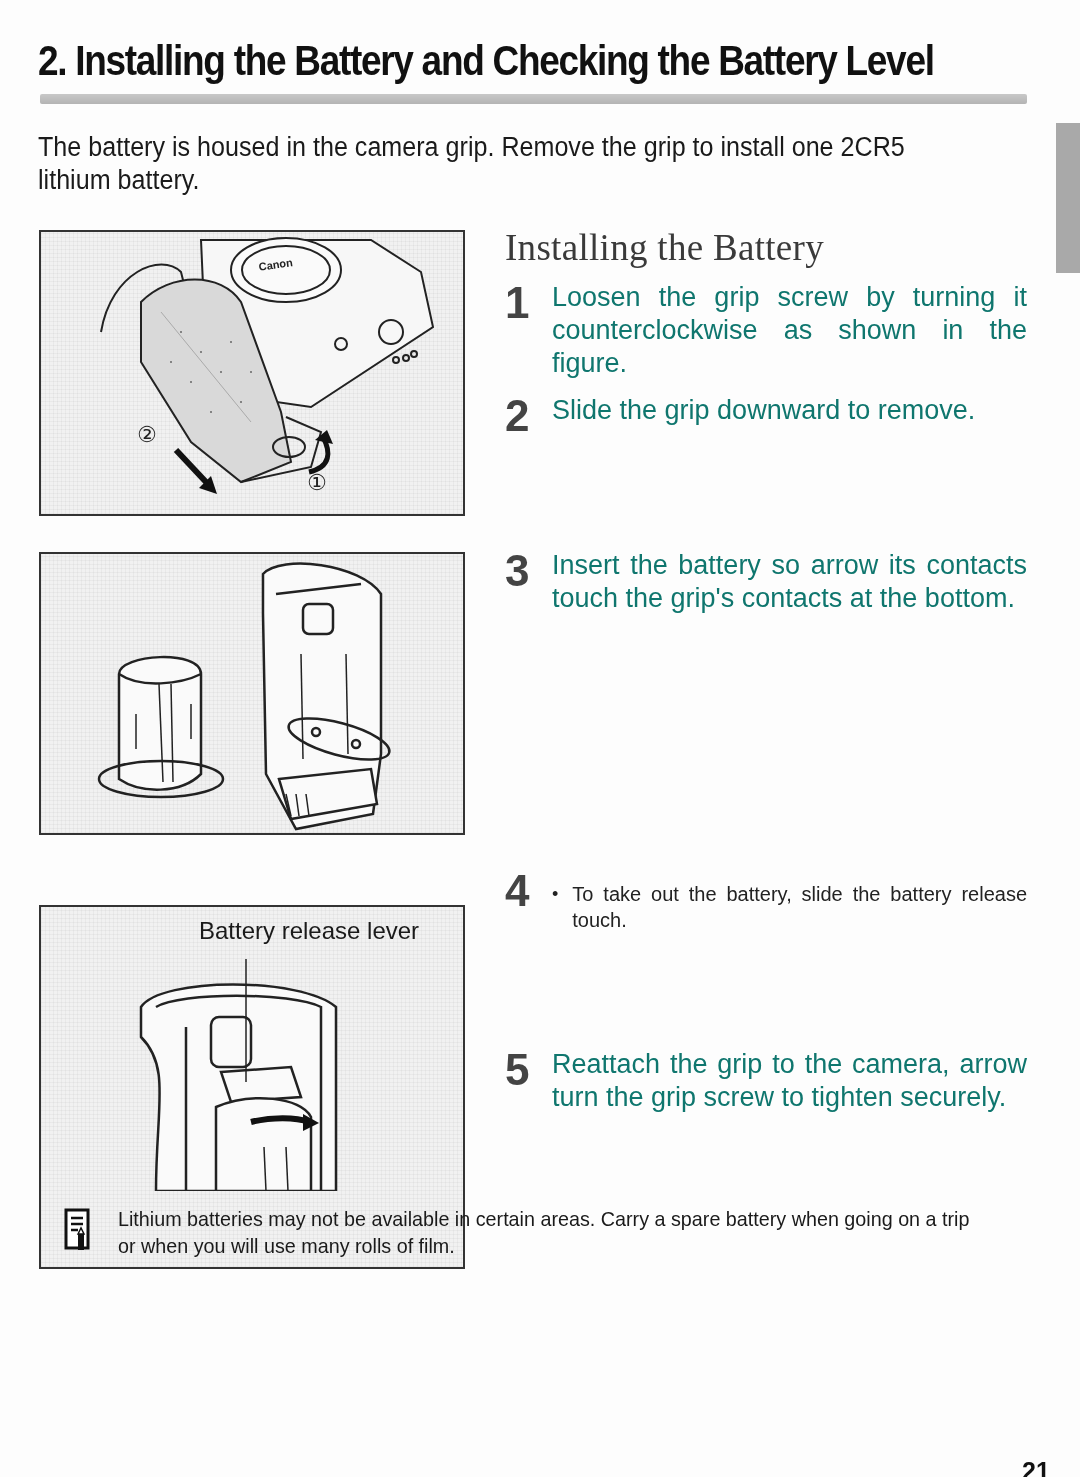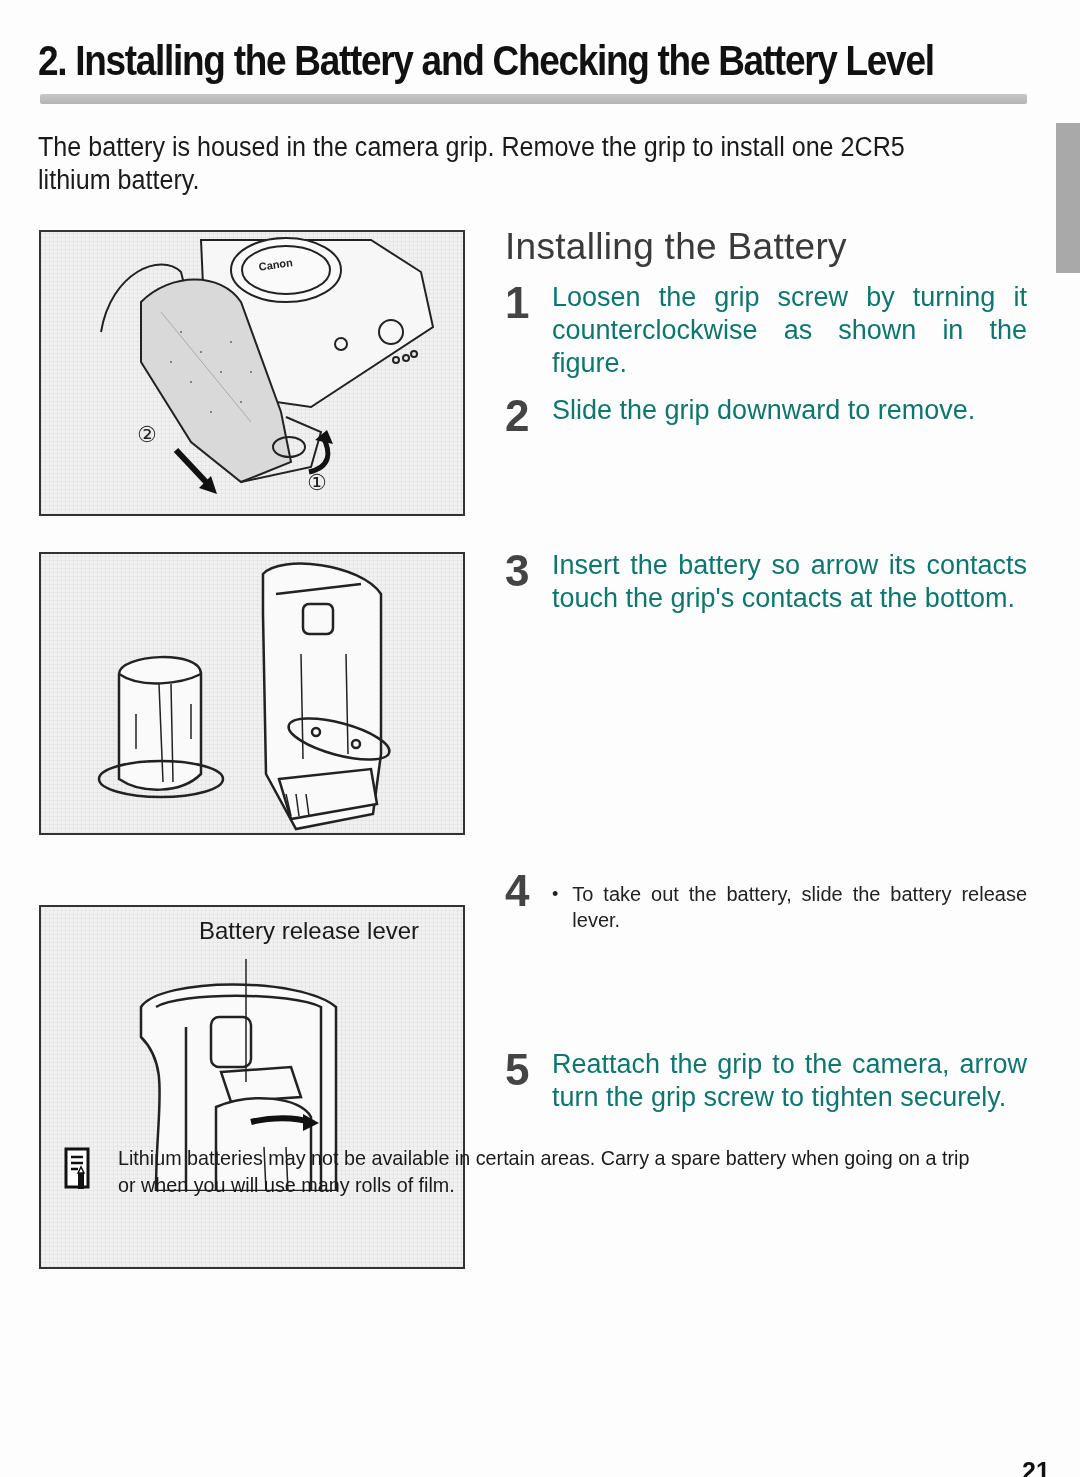--- a/index.html
+++ b/index.html
@@ -22,21 +22,21 @@
     position: absolute; left: 1056px; top: 123px; width: 24px; height: 150px;
     background: #a9a9a9;
   }
   .intro {
     position: absolute; left: 38px; top: 131px; width: 990px;
     font-size: 27px; line-height: 33px; color: #1a1a1a;
     transform: scaleX(0.93); transform-origin: left top;
   }
   .section-heading {
     position: absolute; left: 505px; top: 226px;
-    font-size: 37px; color: #3a3a3a; letter-spacing: 0.3px;
+    font-size: 37px; color: #3a3a3a; letter-spacing: 0.3px; font-family: Liberation Serif, serif;
   }
   .step { position: absolute; left: 505px; width: 522px; }
   .step-num {
     position: absolute; left: 0; top: 0; font-size: 44px; font-weight: bold;
     color: #444; line-height: 44px;
   }
   .step-text {
     margin-left: 47px; font-size: 27px; line-height: 33px; text-align: justify;
     text-align-last: left; color: #0f766e;
   }
@@ -52,21 +52,21 @@
       repeating-linear-gradient(0deg, rgba(0,0,0,0.035) 0 1px, transparent 1px 4px),
       repeating-linear-gradient(90deg, rgba(0,0,0,0.035) 0 1px, transparent 1px 4px);
     box-sizing: border-box; overflow: hidden;
   }
   .figure svg { position: absolute; left: 0; top: 0; }
   .fig-label {
     position: absolute; left: 158px; top: 10px; font-size: 24px; color: #1a1a1a;
     background: transparent;
   }
   .note {
-    position: absolute; left: 64px; top: 1144px; width: 960px;
+    position: absolute; left: 64px; top: 1205px; width: 960px;
     display: flex; gap: 24px;
   }
   .note-icon { flex: none; width: 30px; height: 44px; margin-top: 3px; }
   .note-text {
     font-size: 21px; line-height: 27px; color: #1a1a1a;
     transform: scaleX(0.94); transform-origin: left top; width: 960px;
   }
   .page-number {
     position: absolute; left: 1022px; top: 1409px; font-size: 25px; font-weight: bold;
     color: #111;
@@ -186,21 +186,21 @@
 
 <div class="step" style="top:549px;">
   <div class="step-num">3</div>
   <div class="step-text">Insert the battery so arrow its contacts touch the grip's contacts at the bottom.</div>
 </div>
 
 <div class="step" style="top:869px;">
   <div class="step-num">4</div>
   <div class="bullet">
     <span class="dot">•</span>
-    <span>To take out the battery, slide the battery release lever.</span>
+    <span>To take out the battery, slide the battery release touch.</span>
   </div>
 </div>
 
 <div class="step" style="top:1048px;">
   <div class="step-num">5</div>
   <div class="step-text">Reattach the grip to the camera, arrow turn the grip screw to tighten securely.</div>
 </div>
 
 <div class="note">
   <svg class="note-icon" viewBox="0 0 30 44">

